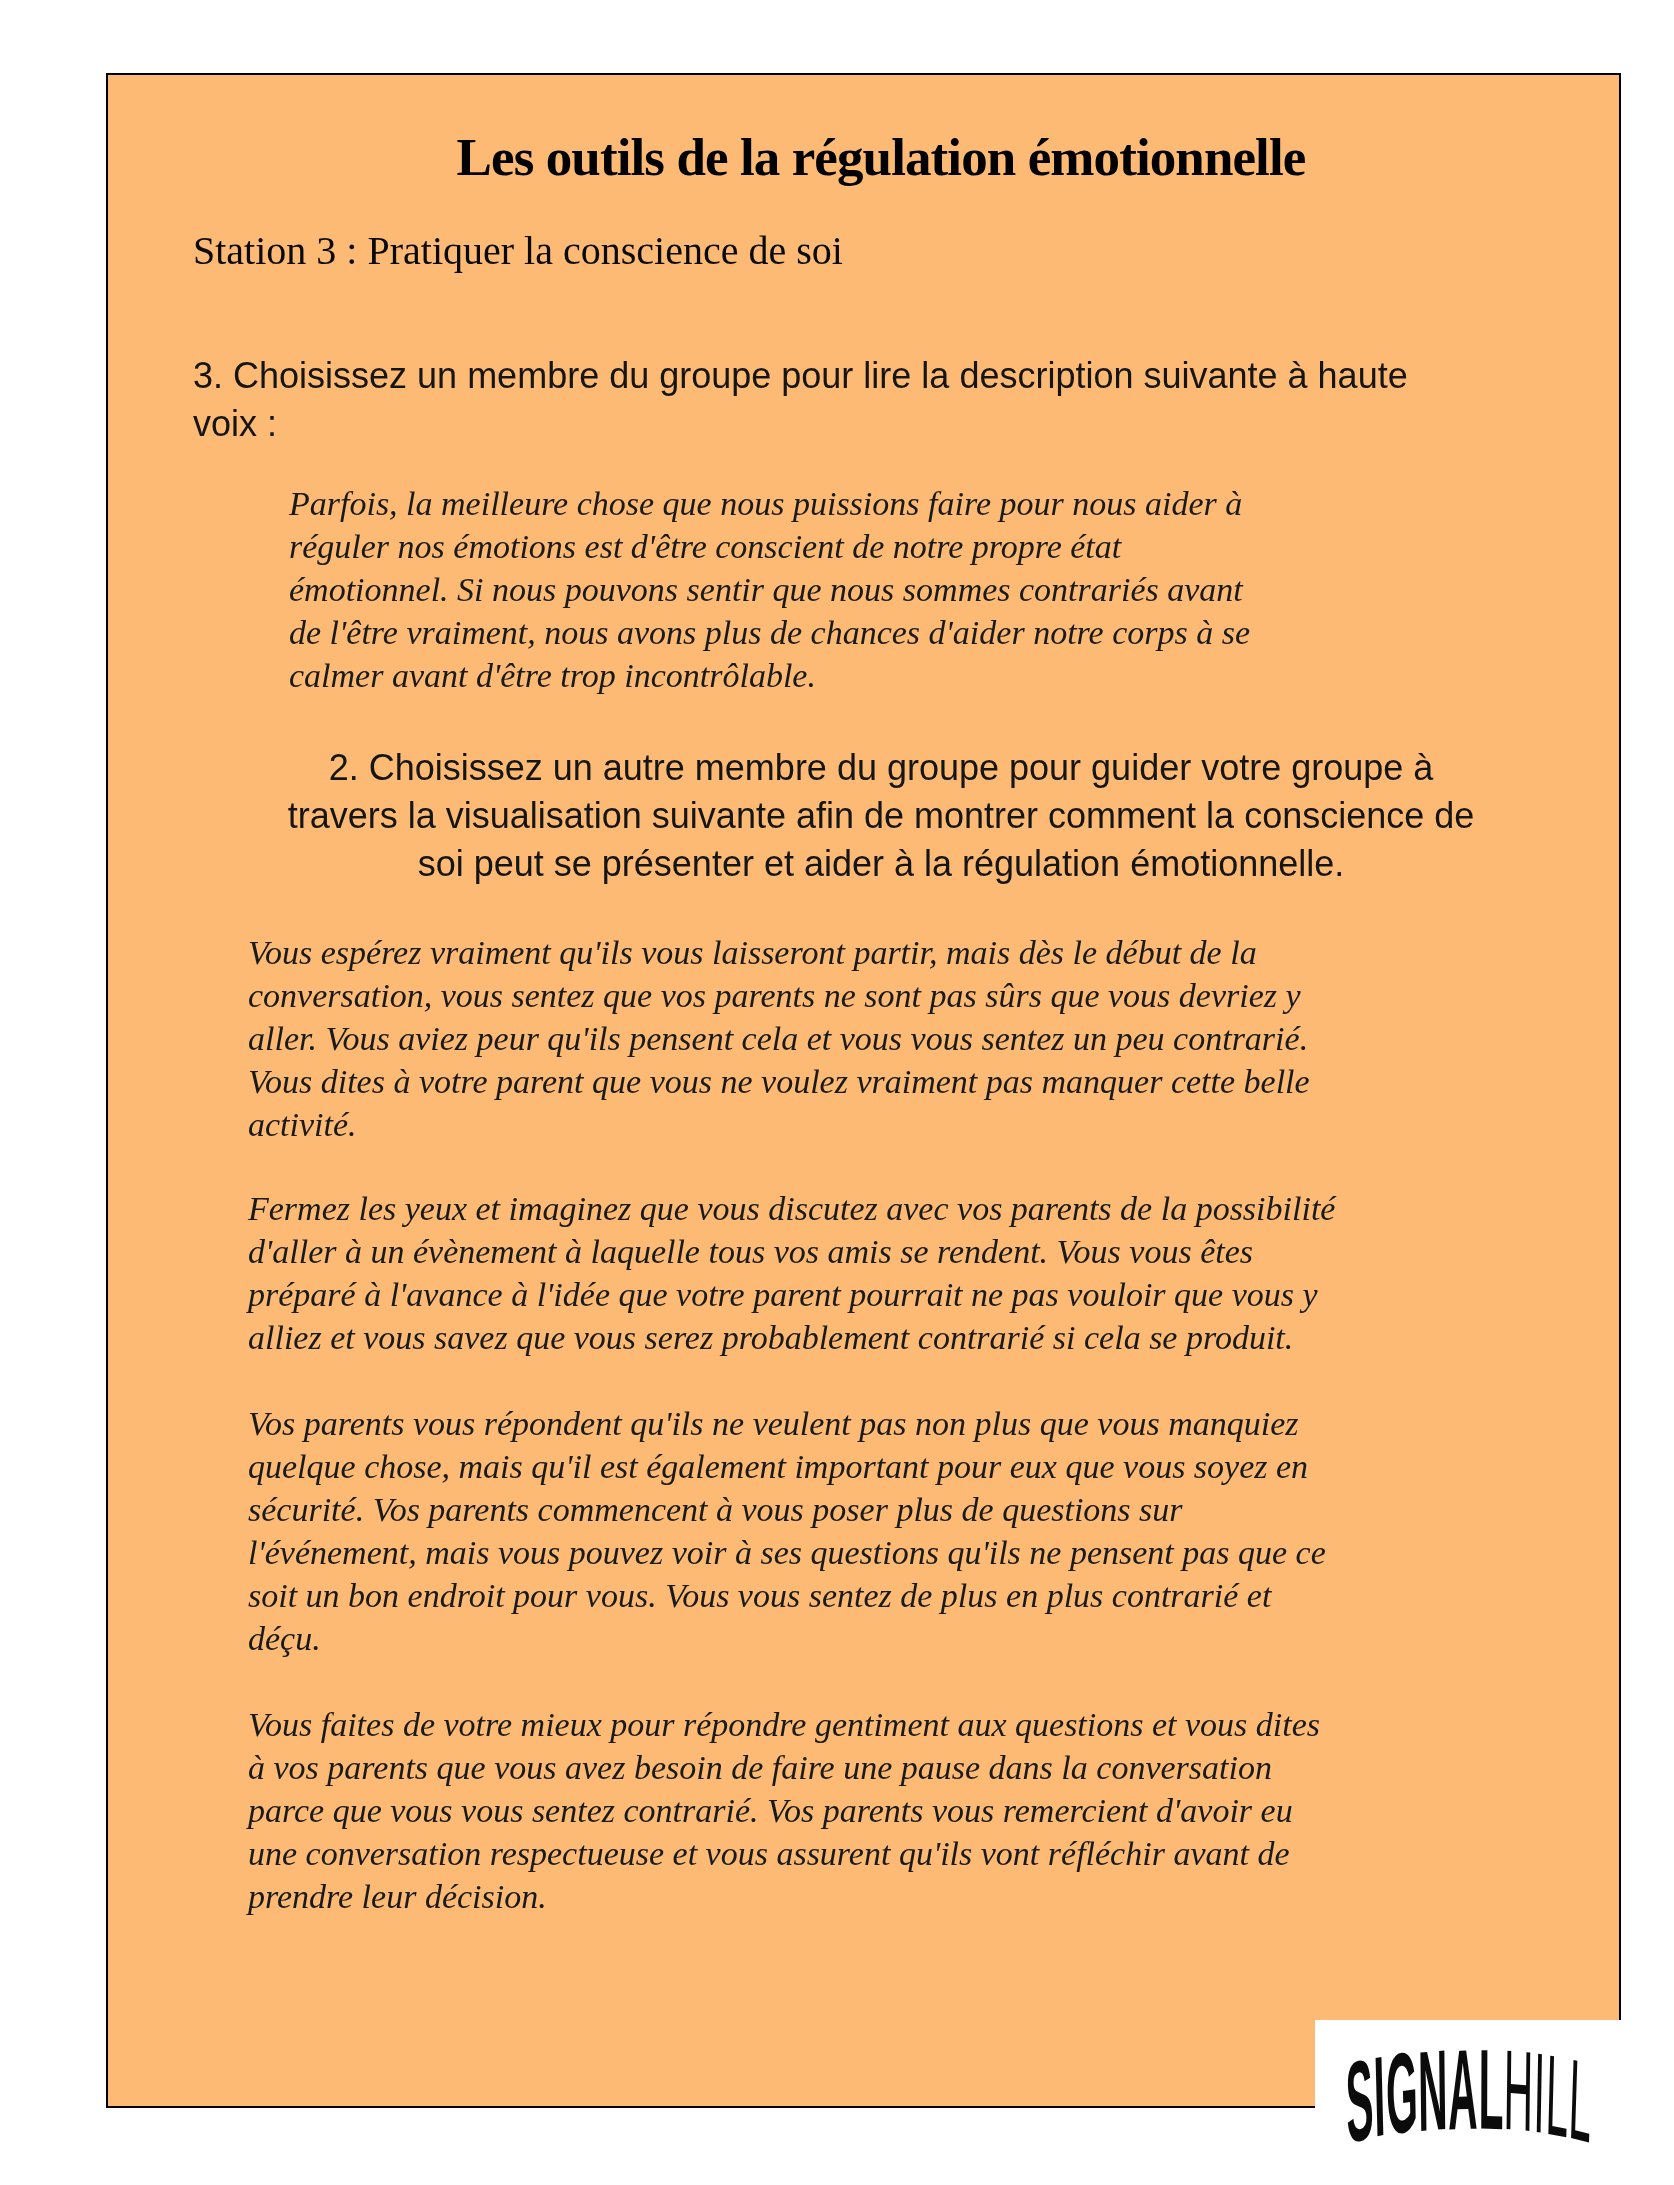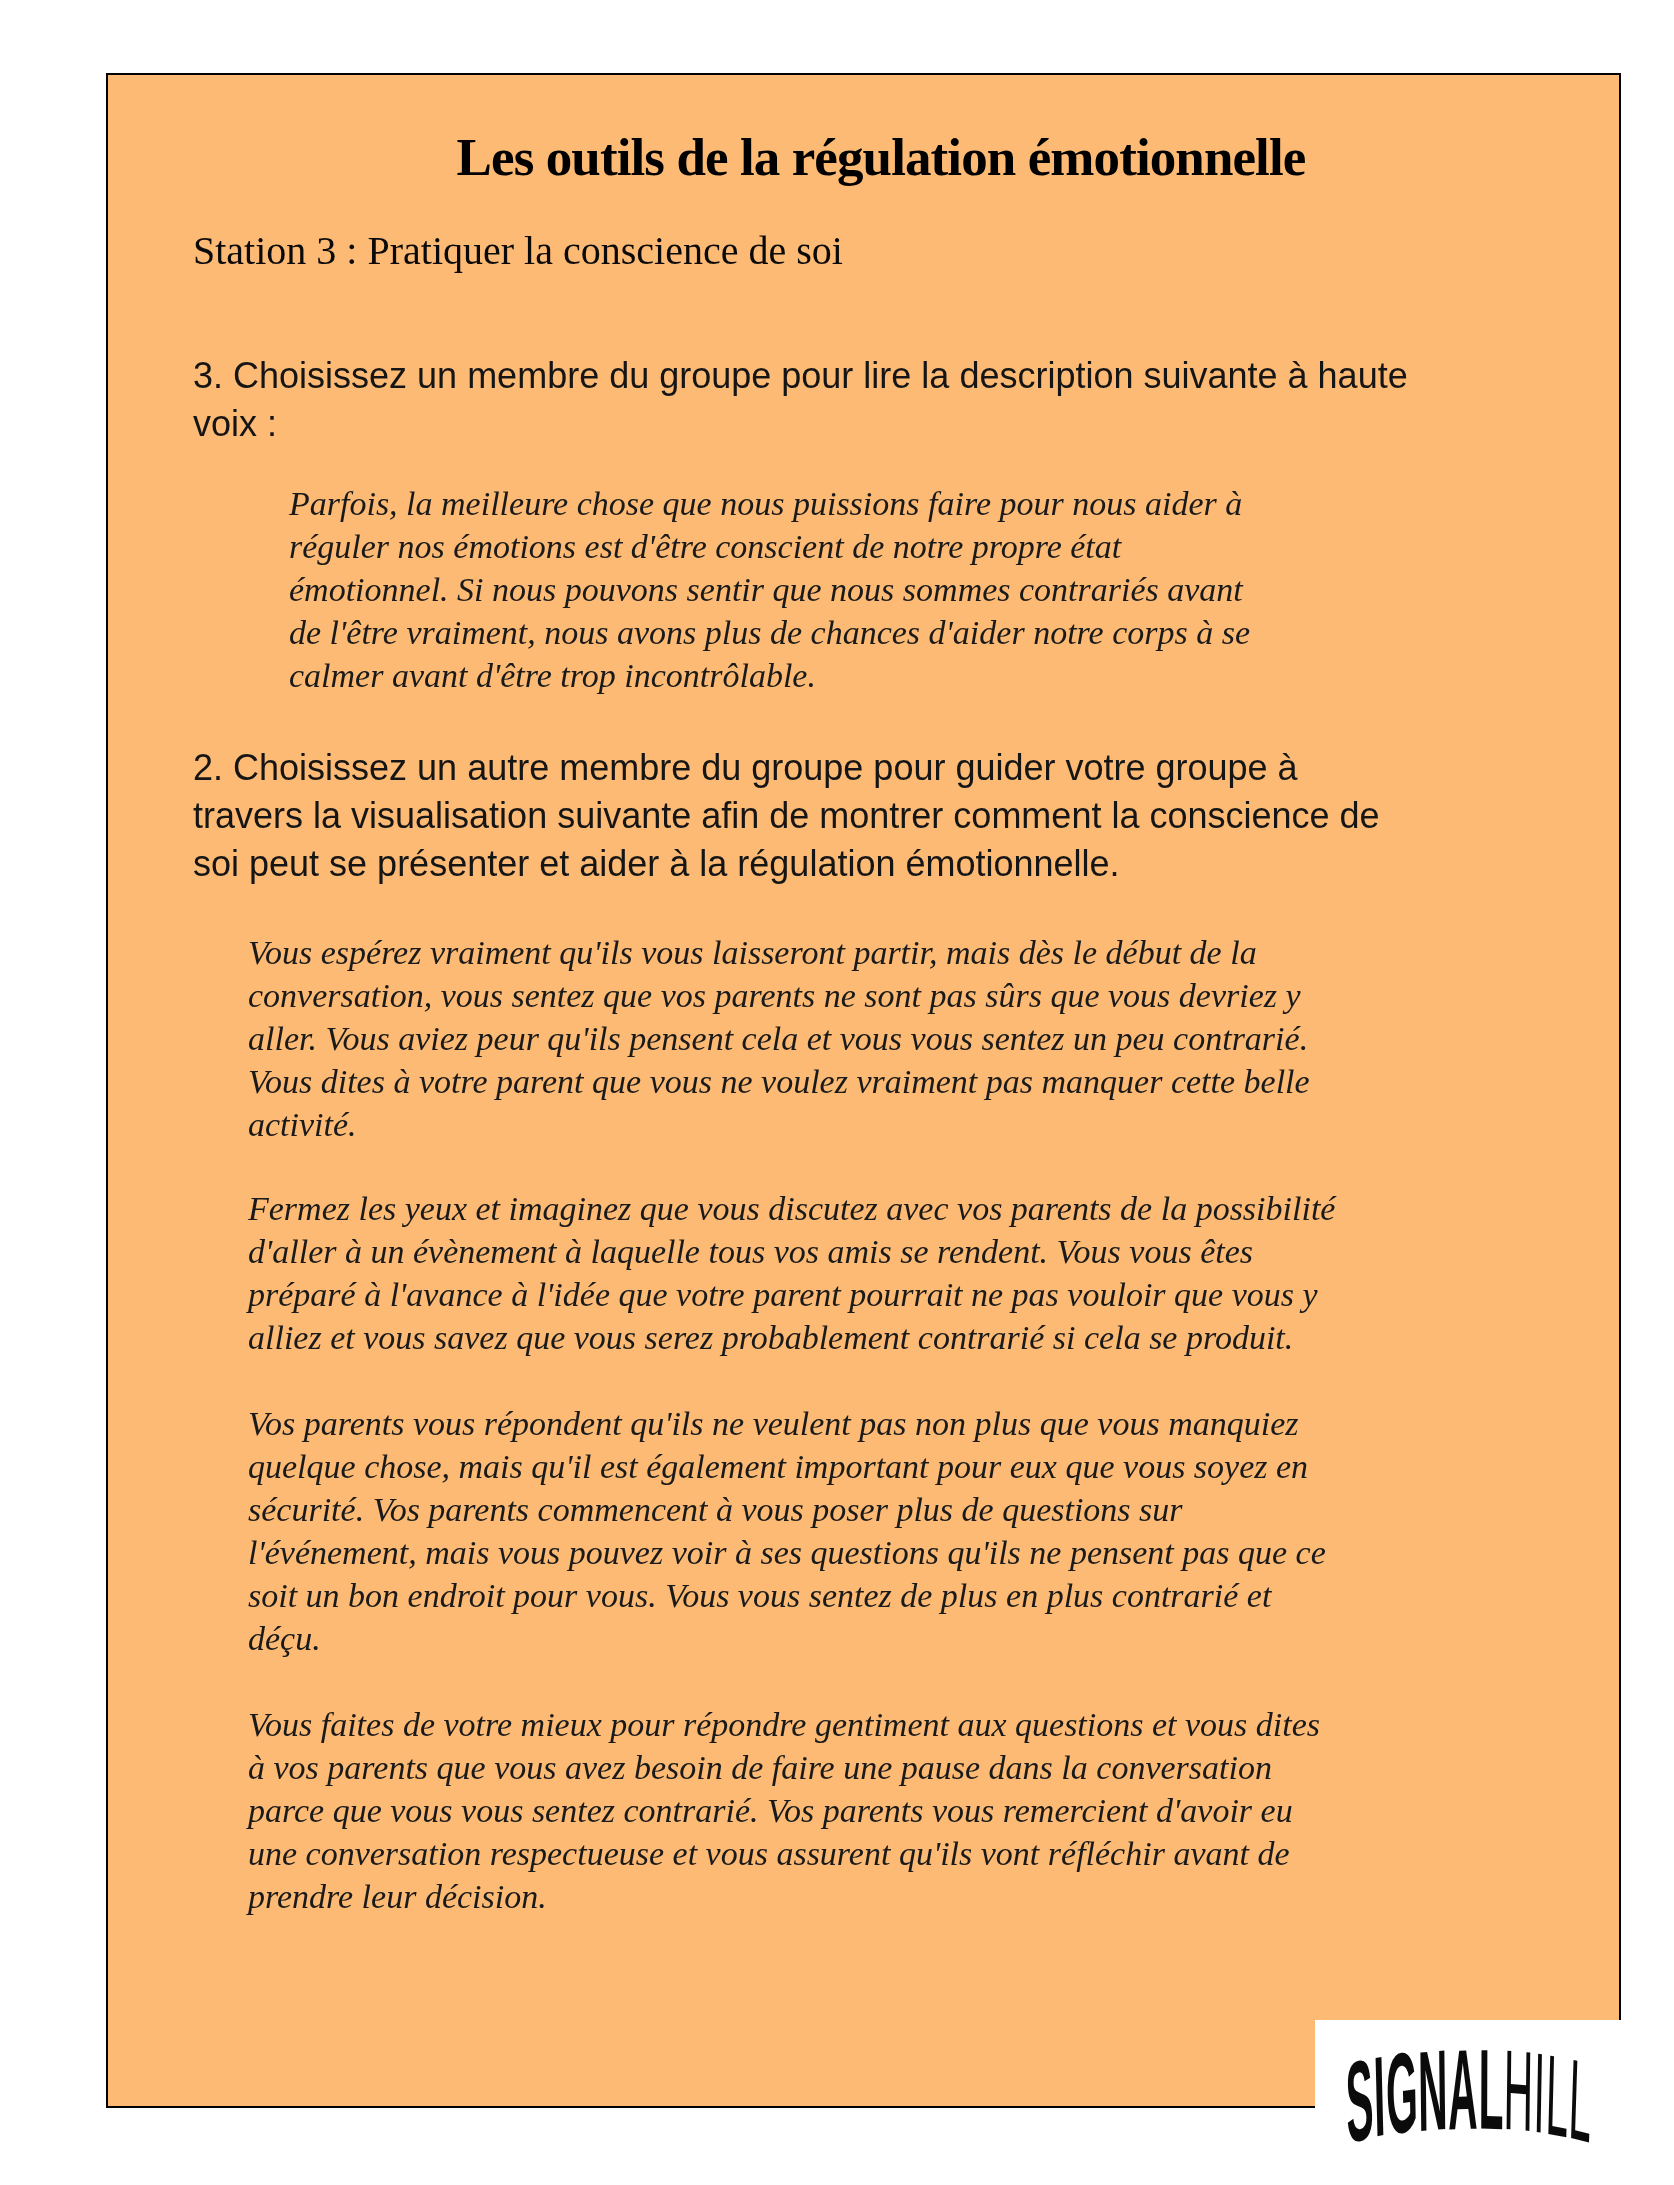--- a/index.html
+++ b/index.html
@@ -63,20 +63,21 @@
   .step {
     margin: 77px 0 0 0;
     font-size: 36px;
     line-height: 48px;
     font-weight: 400;
     white-space: pre-line;
     color: #151515;
   }
   .step.step-2 {
     margin-top: 47px;
+    text-align: center;
   }
 
   .quote {
     margin: 34px 0 0 96px;
     font-size: 34px;
     line-height: 43px;
     font-style: italic;
     font-weight: 400;
     white-space: pre-line;
     color: #1a1a1a;

